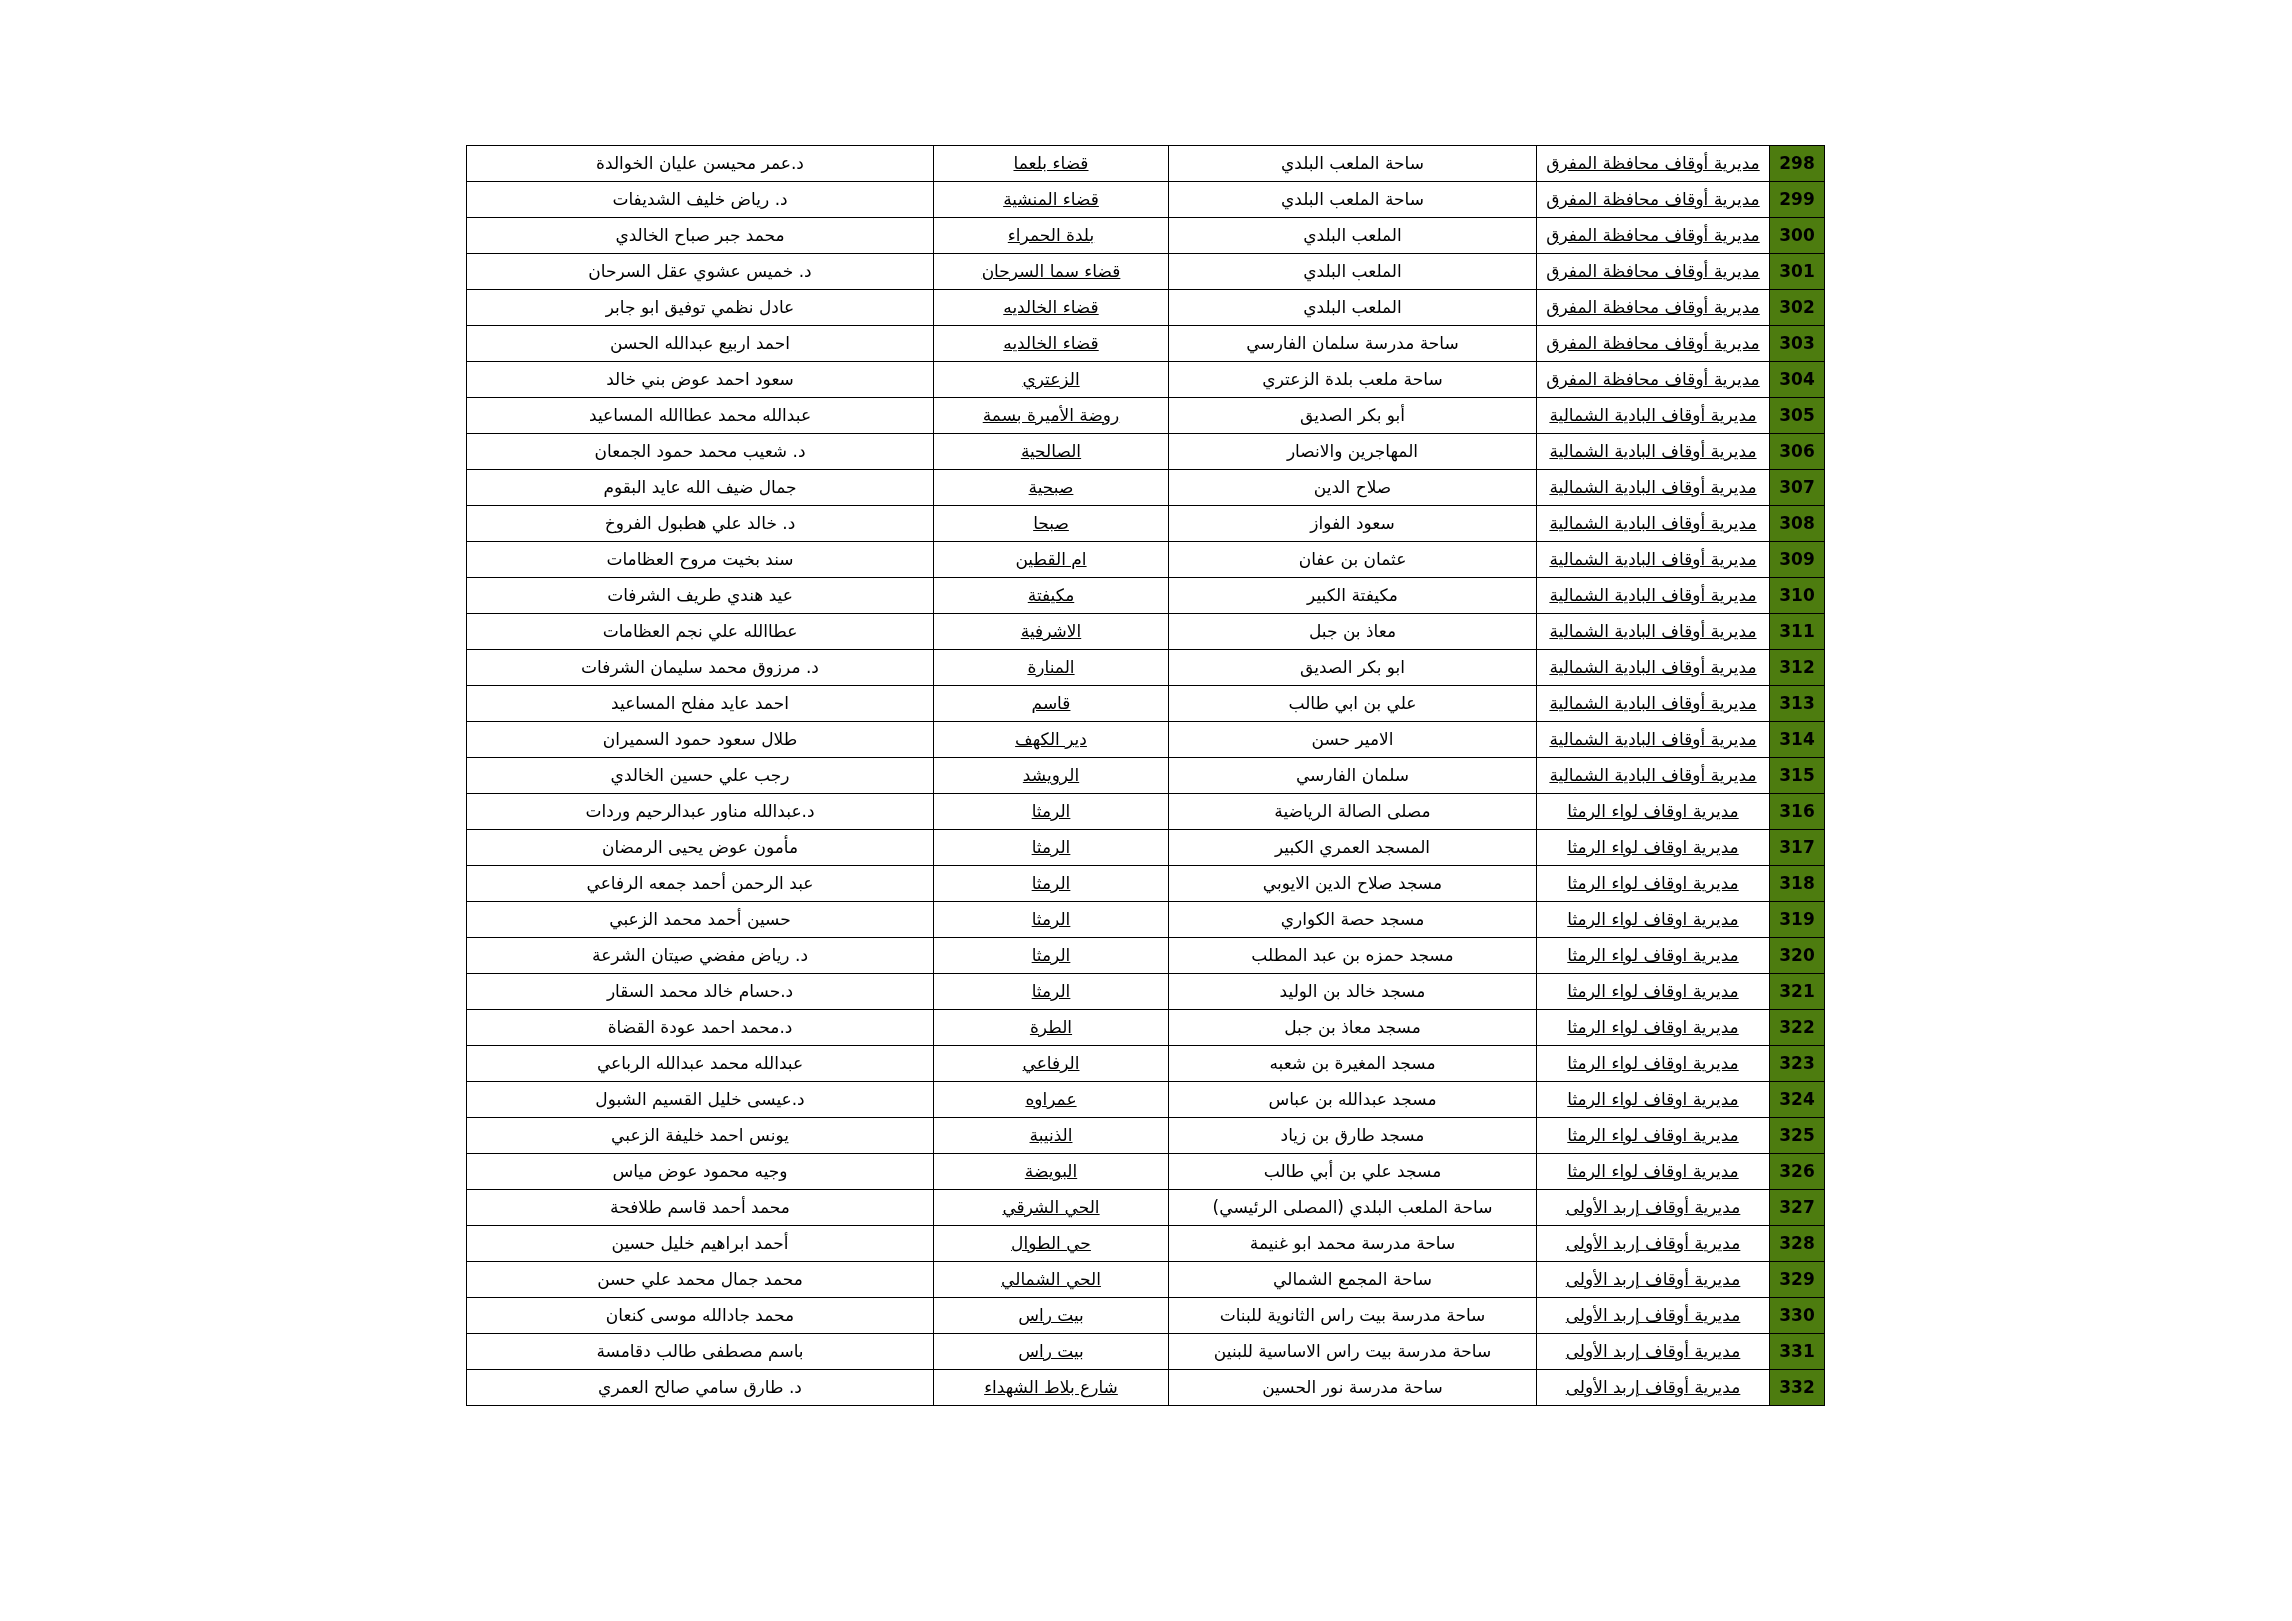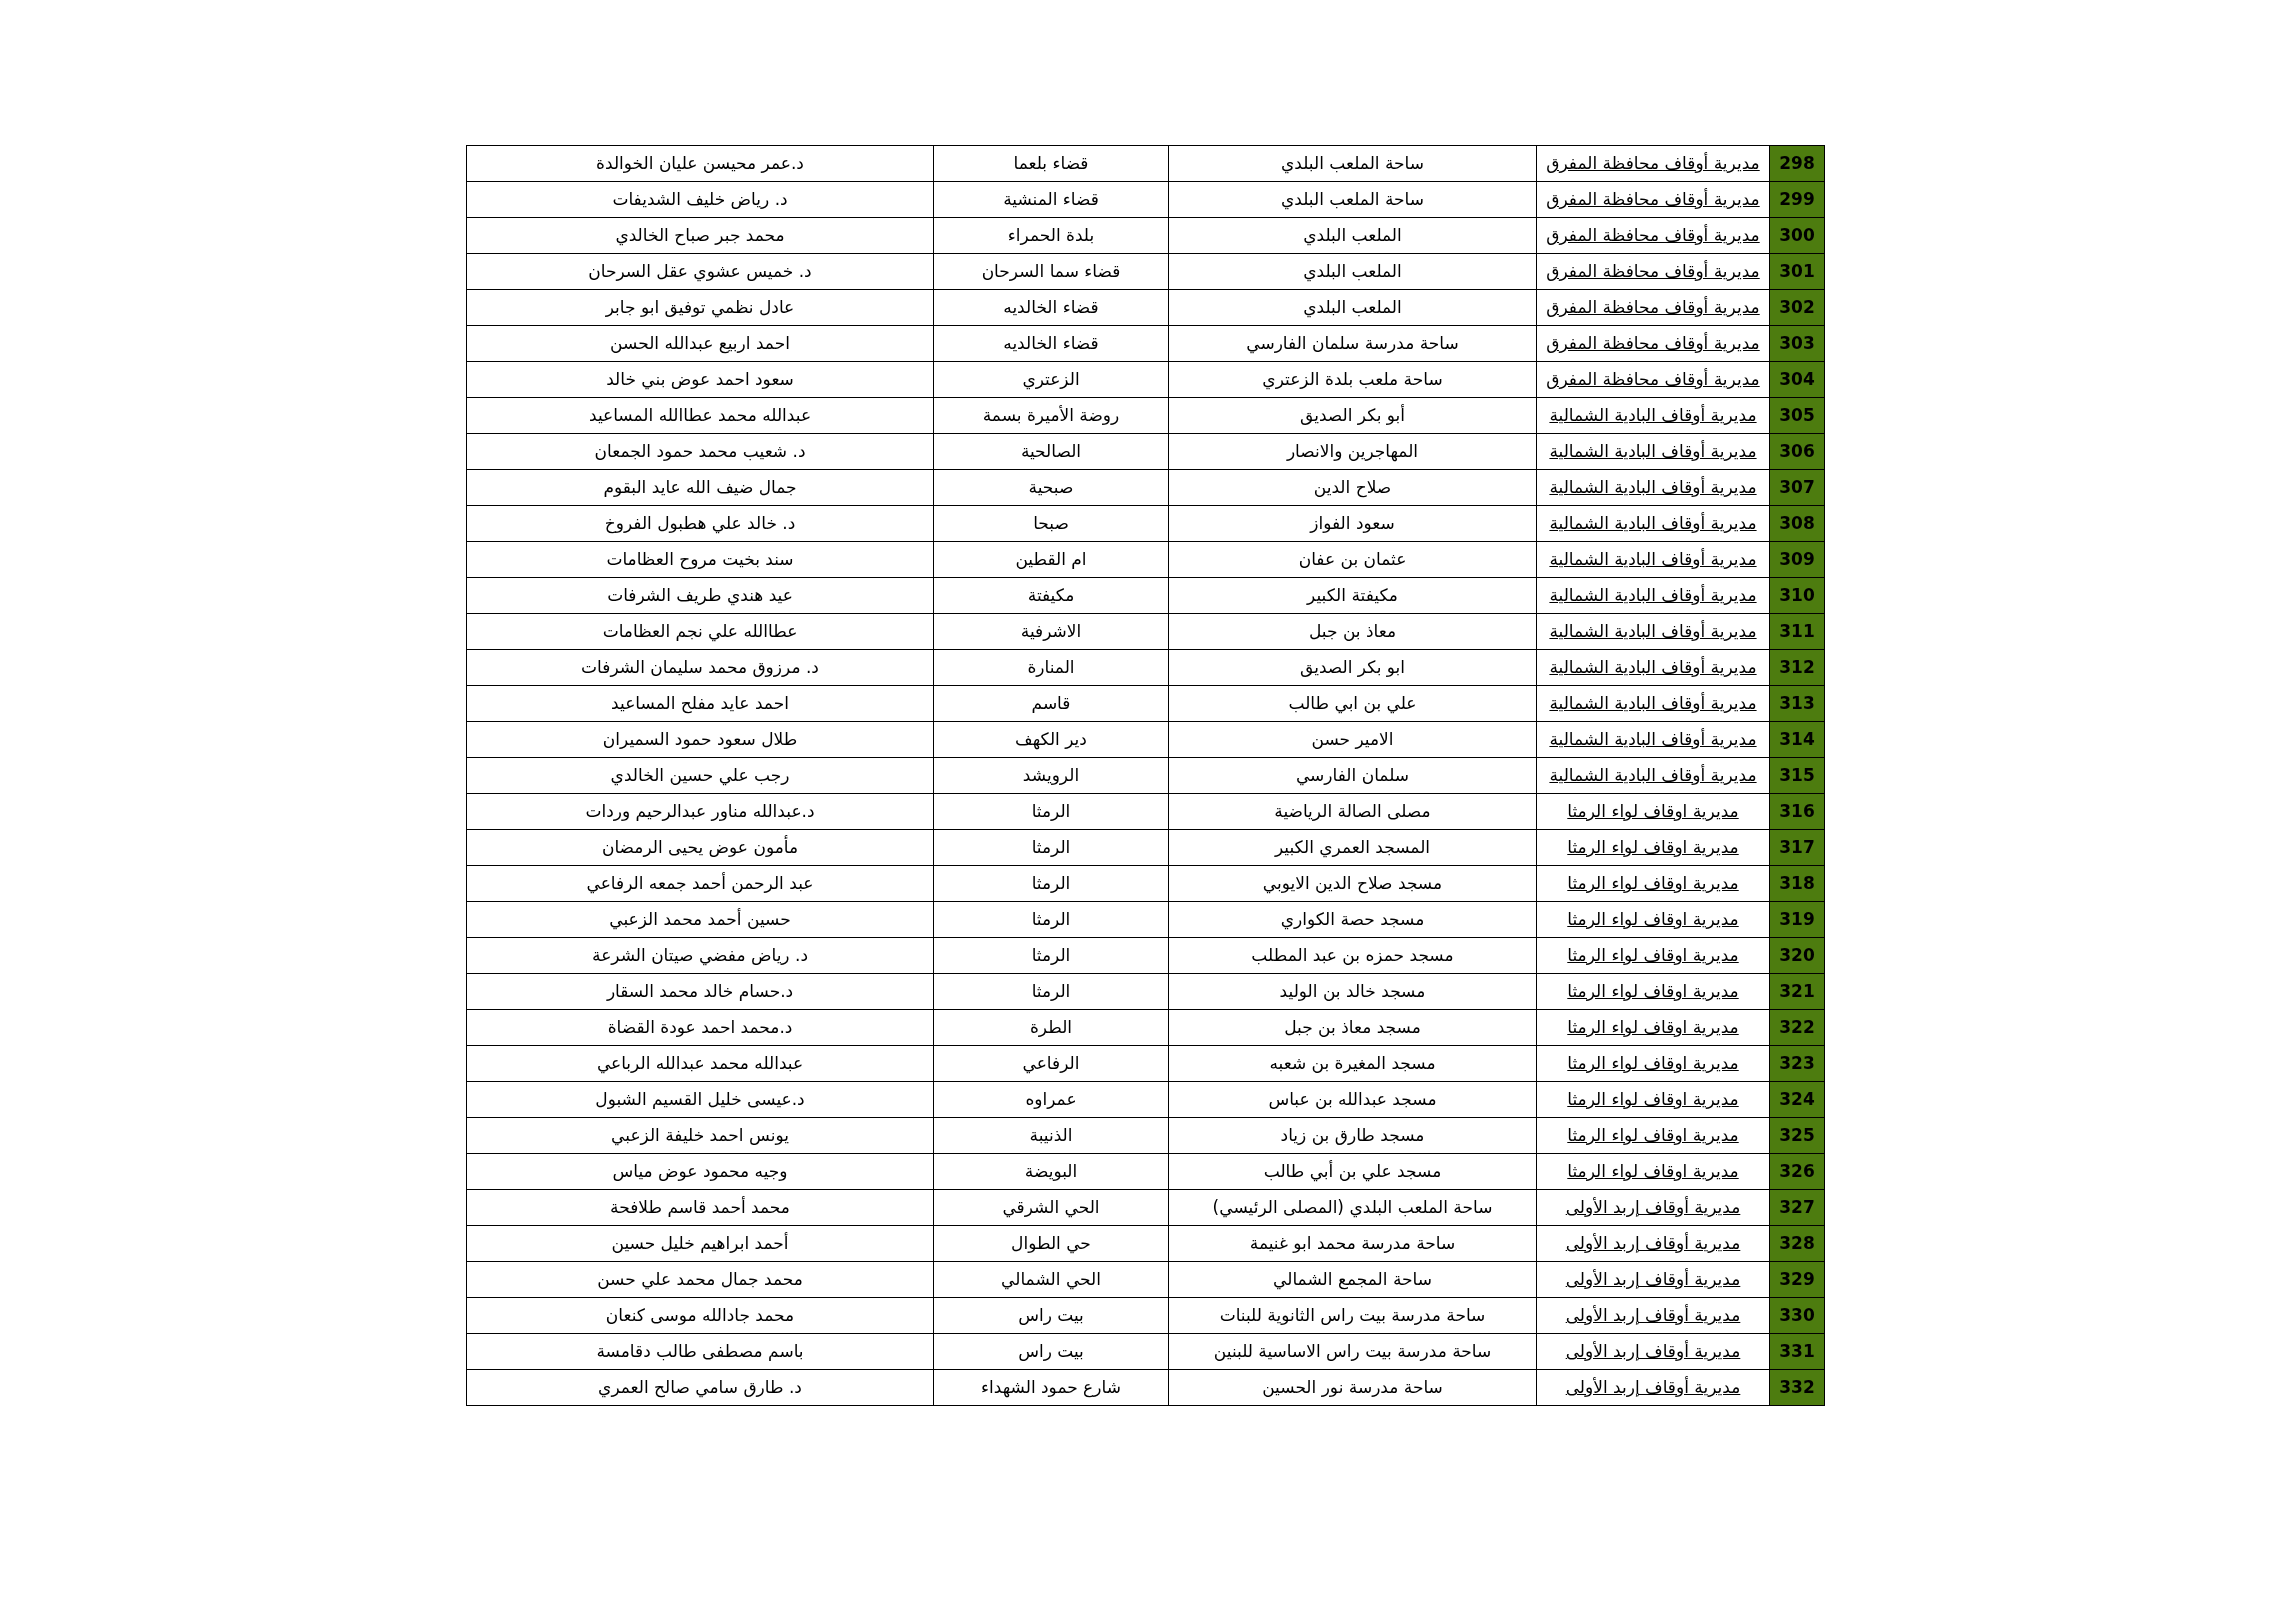--- a/index.html
+++ b/index.html
@@ -50,21 +50,21 @@
   col.c-dist  { width: 235px; }
   col.c-name  { width: 467px; }
 
   td.idx {
     background: #4d7c0f;
     font-weight: bold;
     font-size: 17.6px;
   }
   td.dir  { font-size: 16.7px; text-decoration: underline; }
   td.place{ font-size: 16.7px; }
-  td.dist { font-size: 17px; }
+  td.dist { font-size: 17px; text-decoration: underline; }
   td.name { font-size: 17.6px; }
 </style>
 </head>
 <body>
 
 <div class="page">
   <div class="table-wrap">
     <table class="listing">
       <colgroup>
         <col class="c-idx">
@@ -309,20 +309,20 @@
             <td class="idx">331</td>
             <td class="dir">مديرية أوقاف إربد الأولى</td>
             <td class="place">ساحة مدرسة بيت راس الاساسية للبنين</td>
             <td class="dist">بيت راس</td>
             <td class="name">باسم مصطفى طالب دقامسة</td>
           </tr>
           <tr>
             <td class="idx">332</td>
             <td class="dir">مديرية أوقاف إربد الأولى</td>
             <td class="place">ساحة مدرسة نور الحسين</td>
-            <td class="dist">شارع حمود الشهداء</td>
+            <td class="dist">شارع بلاط الشهداء</td>
             <td class="name">د. طارق سامي صالح العمري</td>
           </tr>
         </tbody>
     </table>
   </div>
 </div>
 
 
 </body></html>

